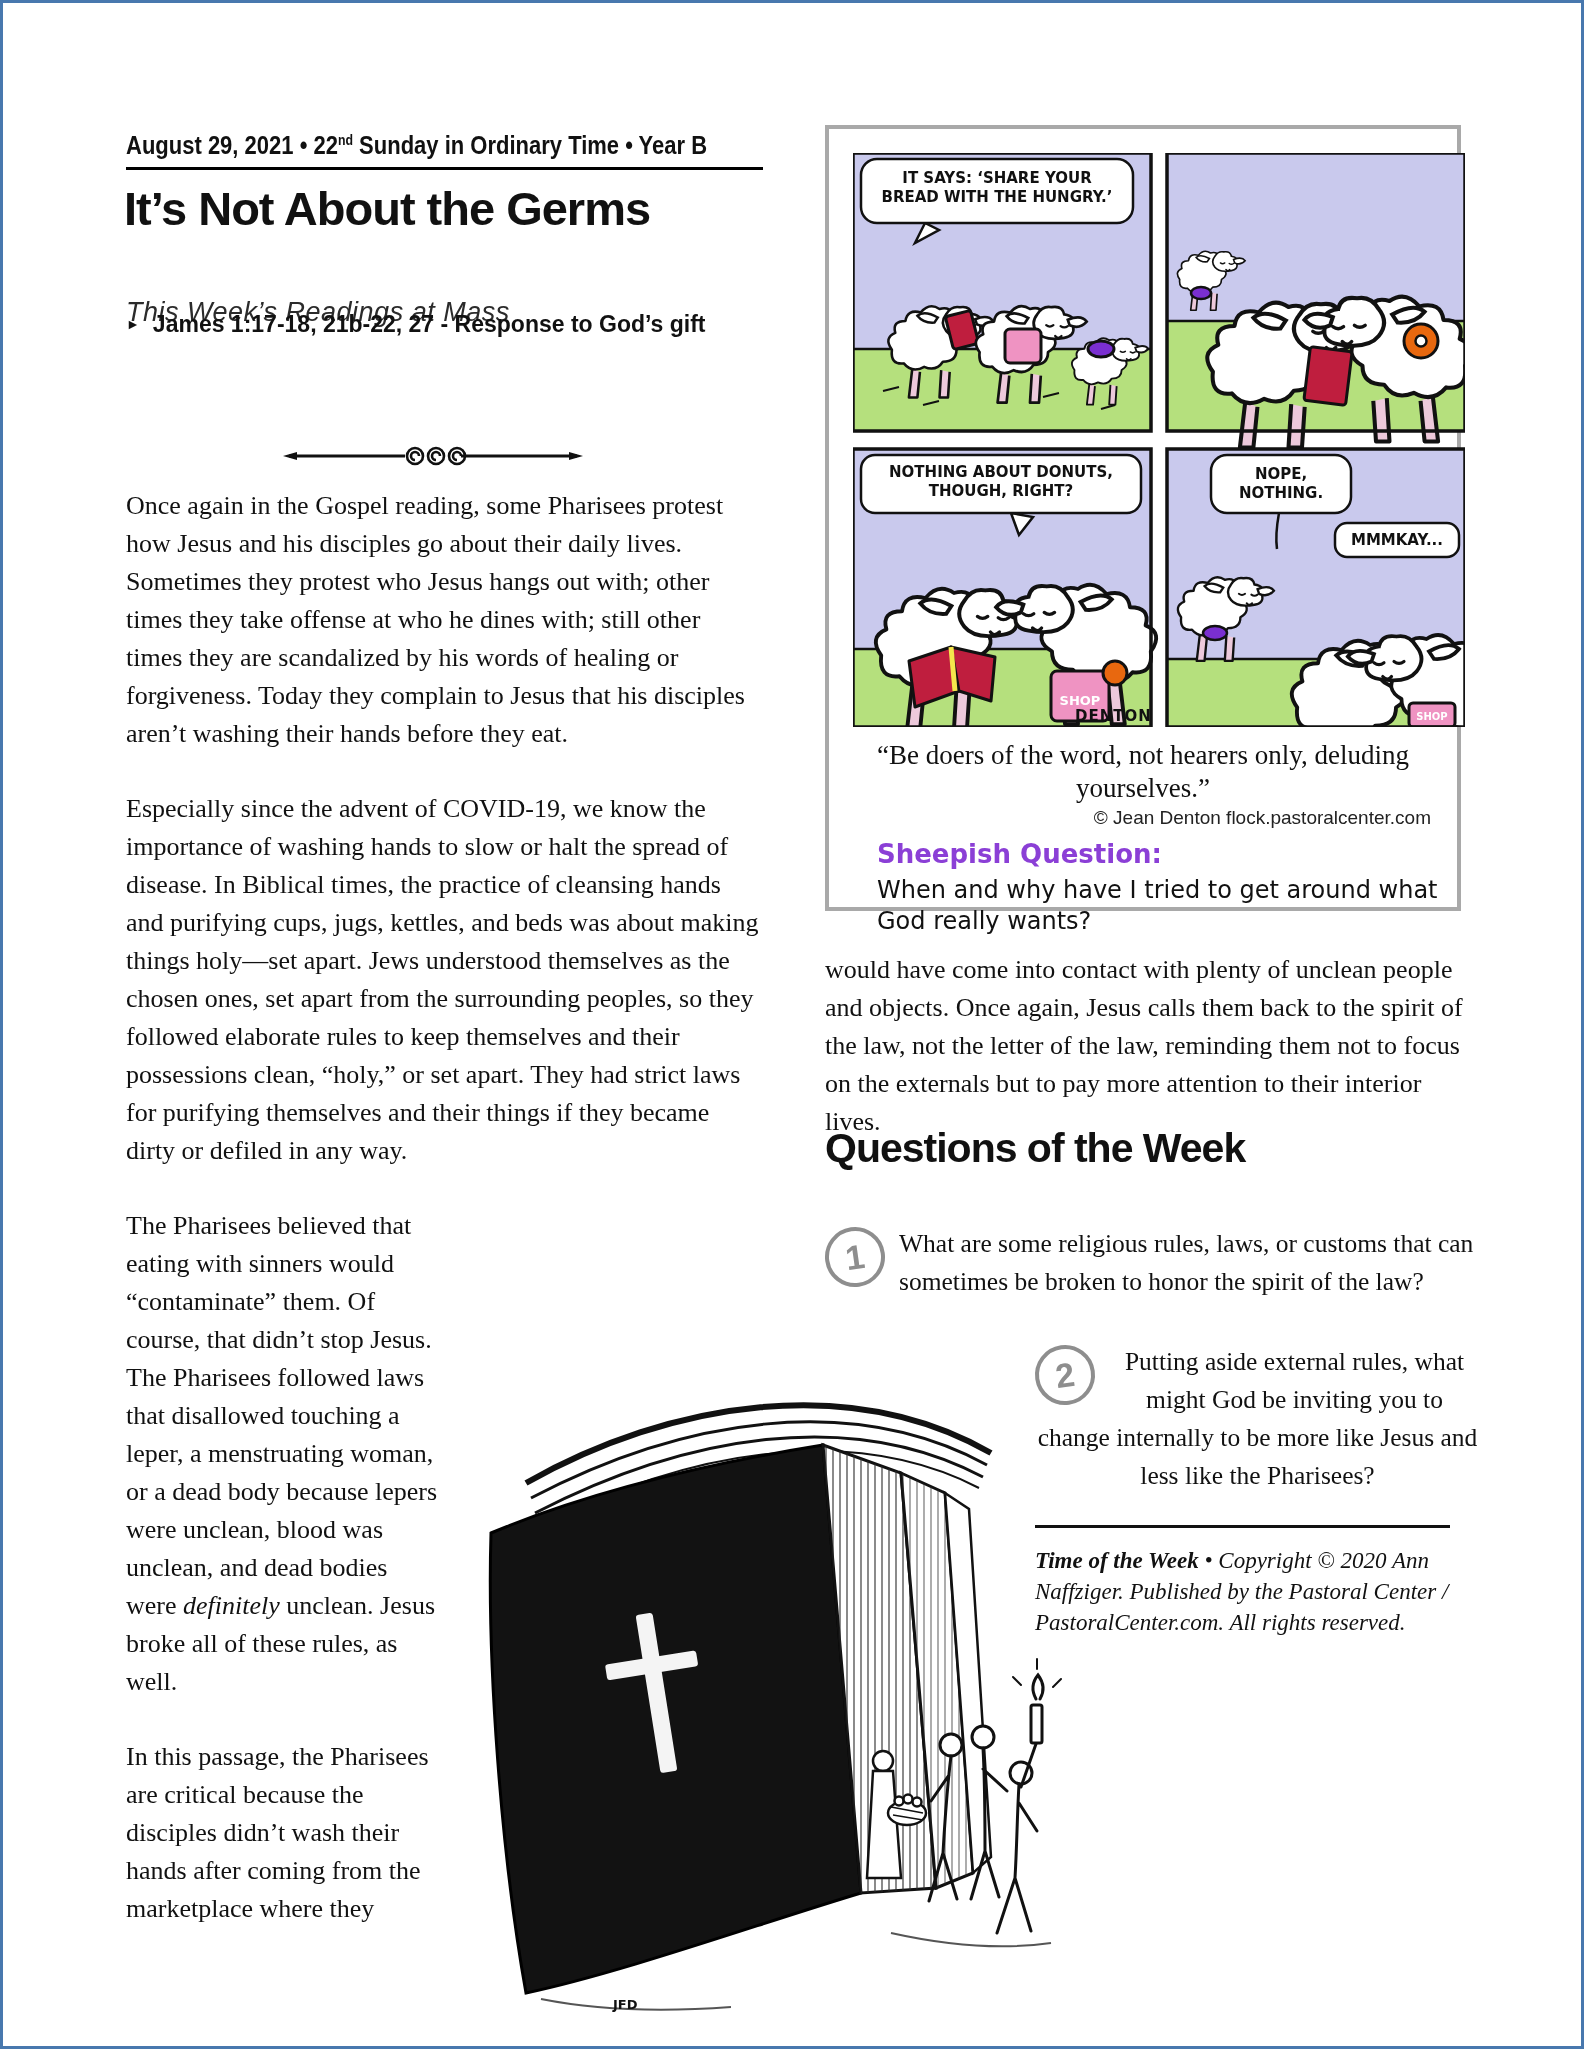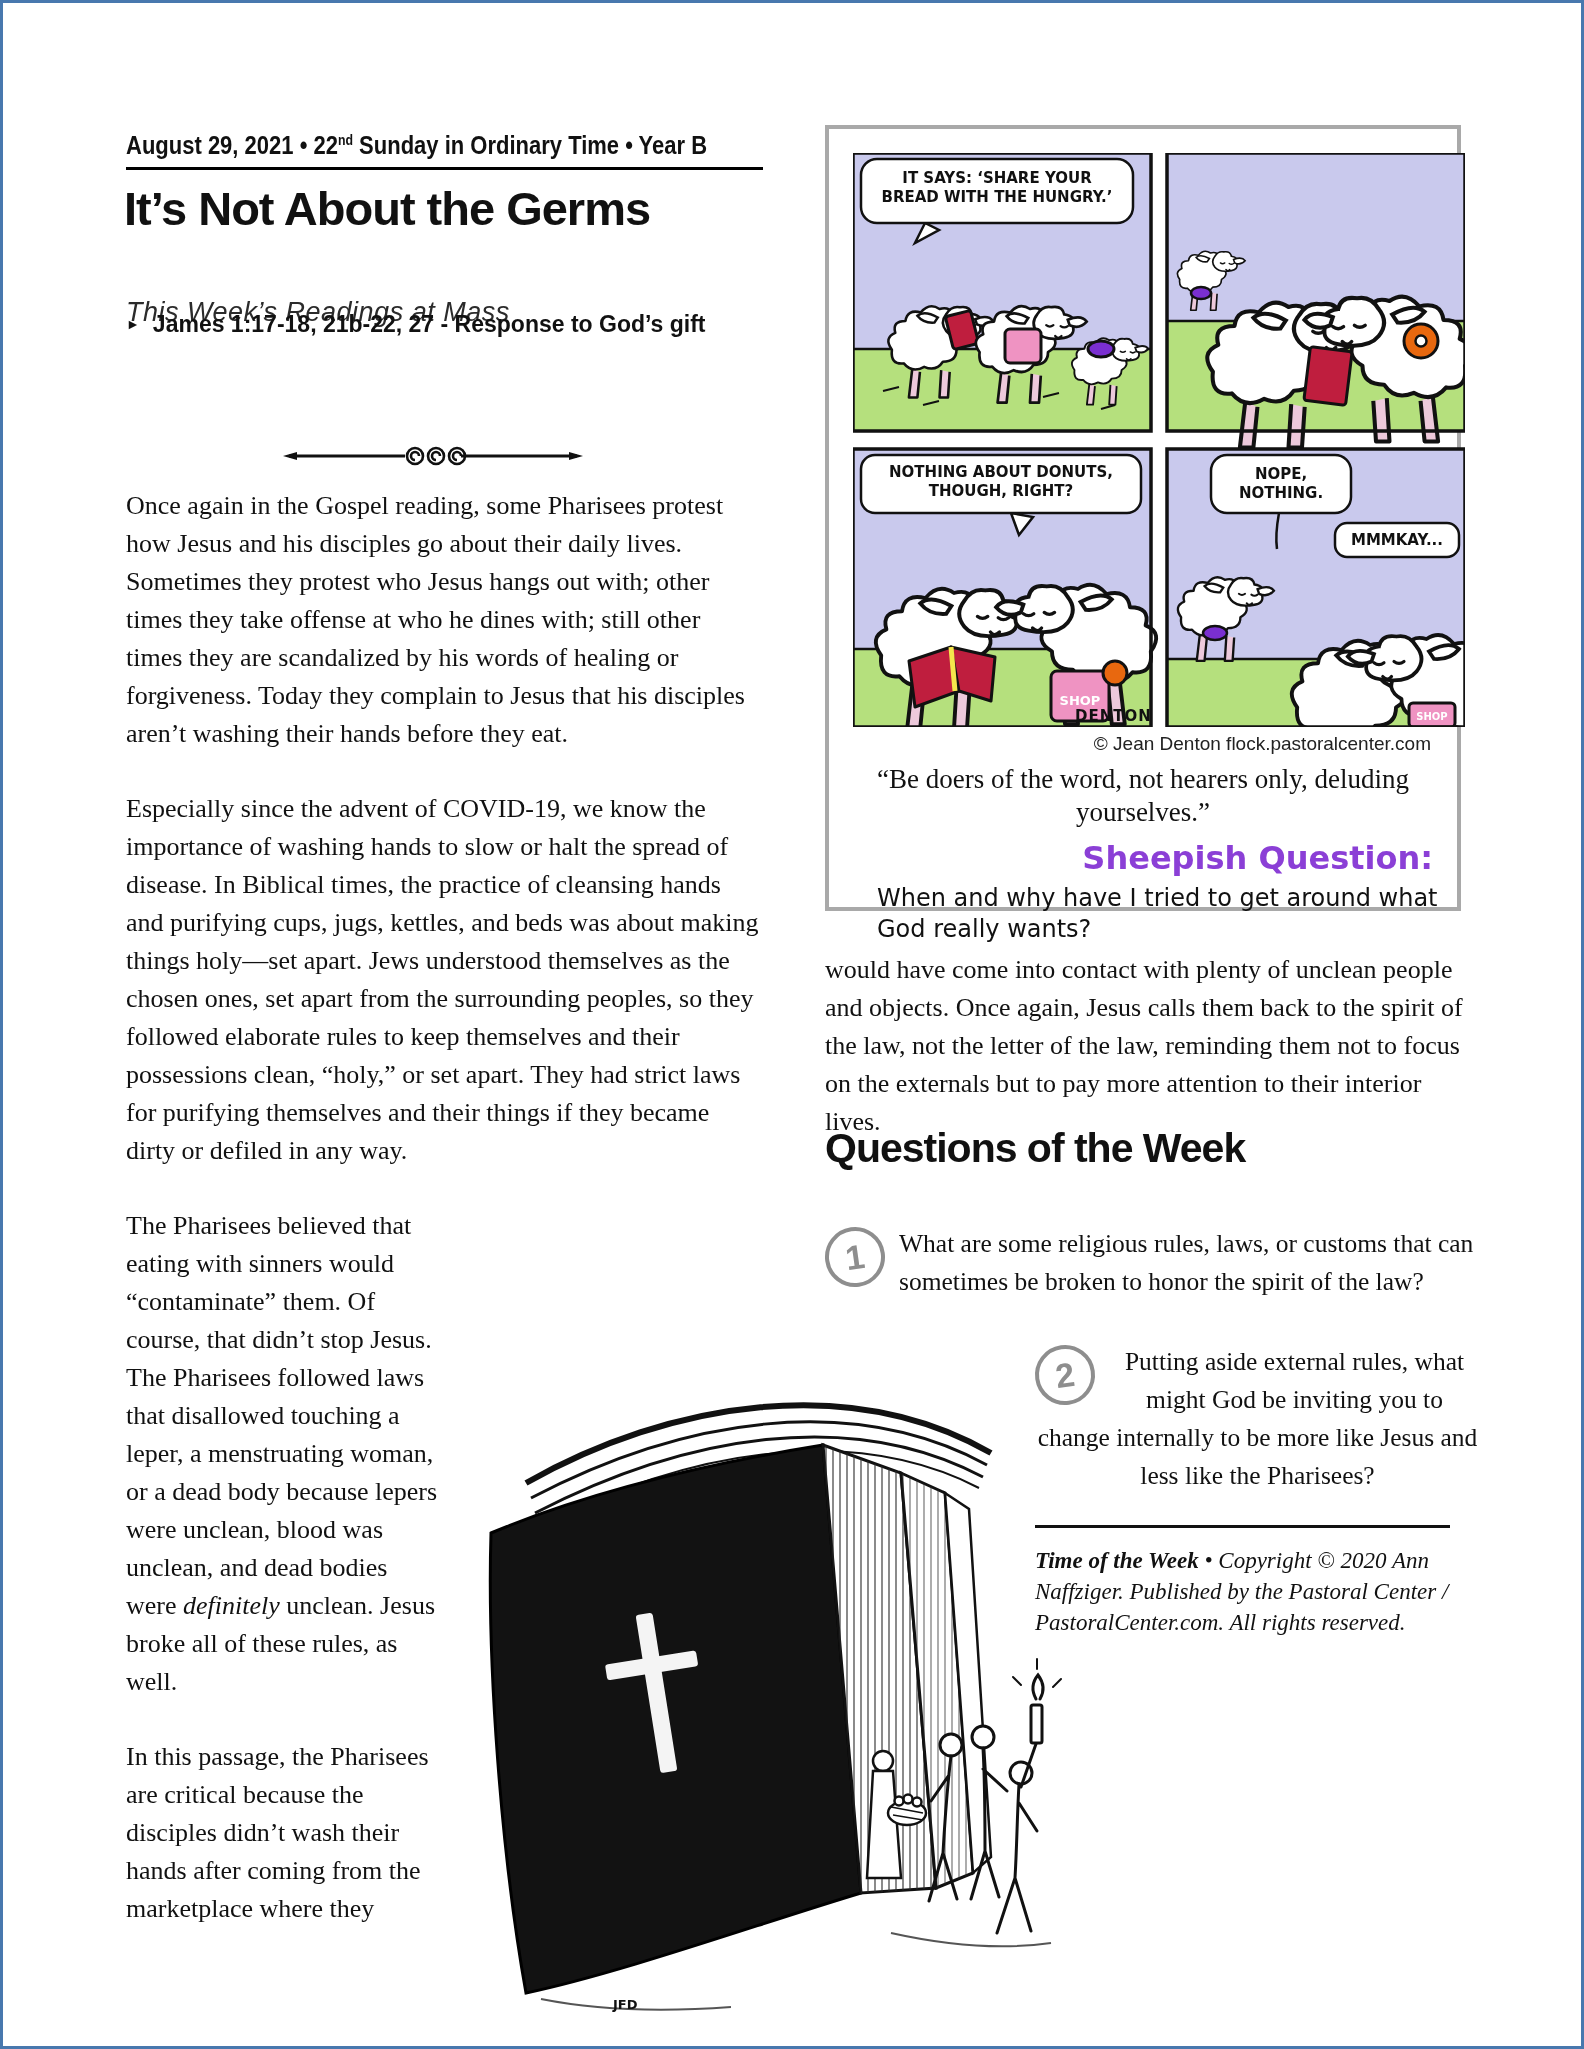--- a/index.html
+++ b/index.html
@@ -28,21 +28,21 @@
   .wrapSpacer{float:right;width:325px;height:640px;margin-top:114px;}
   .ital{font-style:italic;}
 
   
   #comic-box{left:822px;top:122px;width:636px;height:786px;border:4px solid #a9a9a9;
              background:#fff;box-sizing:border-box;padding:24px;}
   #comic-attrib{text-align:right;font-family:"Liberation Sans",sans-serif;font-size:19px;
              color:#222;margin-top:2px;padding-right:2px;}
   #comic-quote{margin:8px auto 0;width:552px;text-align:center;font-size:27px;line-height:33px;}
   #sheepish-label{margin:10px 0 0 24px;font-family:"DejaVu Sans",sans-serif;font-weight:700;
-             font-size:32px;color:#8b3fd6;text-align:right;}
+             font-size:26px;color:#8b3fd6;}
   #sheepish-q{margin:6px 0 0 24px;width:570px;font-family:"DejaVu Sans",sans-serif;
              font-size:24px;line-height:31px;color:#111;}
 
   
   #p5{left:822px;top:948px;width:652px;font-size:26px;line-height:38px;}
   #q-heading{left:822px;top:1122px;width:650px;font-family:"Liberation Sans",sans-serif;
              font-weight:700;font-size:41px;letter-spacing:-1px;}
   .q-item{font-size:25.5px;line-height:38px;}
   #q1{left:822px;top:1222px;width:660px;}
   #q2{left:1032px;top:1340px;width:445px;text-align:center;}
@@ -180,22 +180,22 @@
         <text class="bag" x="265" y="271" font-size="10" text-anchor="middle">SHOP</text>
         <path d="M112,64 q-4,22 -2,36" fill="none" stroke="#111" stroke-width="2.5"></path>
         <rect x="44" y="6" width="140" height="58" rx="16" fill="#fff" stroke="#111" stroke-width="2.5"></rect>
         <text class="bub" x="114" y="30" text-anchor="middle"><tspan x="114" dy="0">NOPE,</tspan><tspan x="114" dy="1.25em">NOTHING.</tspan></text>
         <rect x="168" y="74" width="124" height="34" rx="12" fill="#fff" stroke="#111" stroke-width="2.5"></rect>
         <text class="bub" x="230" y="96" text-anchor="middle"><tspan x="230" dy="0">MMMKAY...</tspan></text>
         <rect x="0" y="0" width="298" height="278" fill="none" stroke="#111" stroke-width="3.5"></rect>
       </g>
     </svg>
 
+    <div id="comic-quote">“Be doers of the word, not hearers only, deluding yourselves.”</div>
     <div id="comic-attrib">© Jean Denton  flock.pastoralcenter.com</div>
-    <div id="comic-quote">“Be doers of the word, not hearers only, deluding yourselves.”</div>
     <div id="sheepish-label">Sheepish Question:</div>
     <div id="sheepish-q">When and why have I tried to get around what God really wants?</div>
   </div>
 
   <div id="p5" class="abs">would have come into contact with plenty of unclean people and objects. Once again, Jesus calls them back to the spirit of the law, not the letter of the law, reminding them not to focus on the externals but to pay more attention to their interior lives.</div>
 
   <div id="q-heading" class="abs">Questions of the Week</div>
 
   <div id="q1" class="abs q-item">
     <span class="qcircle">1</span>

